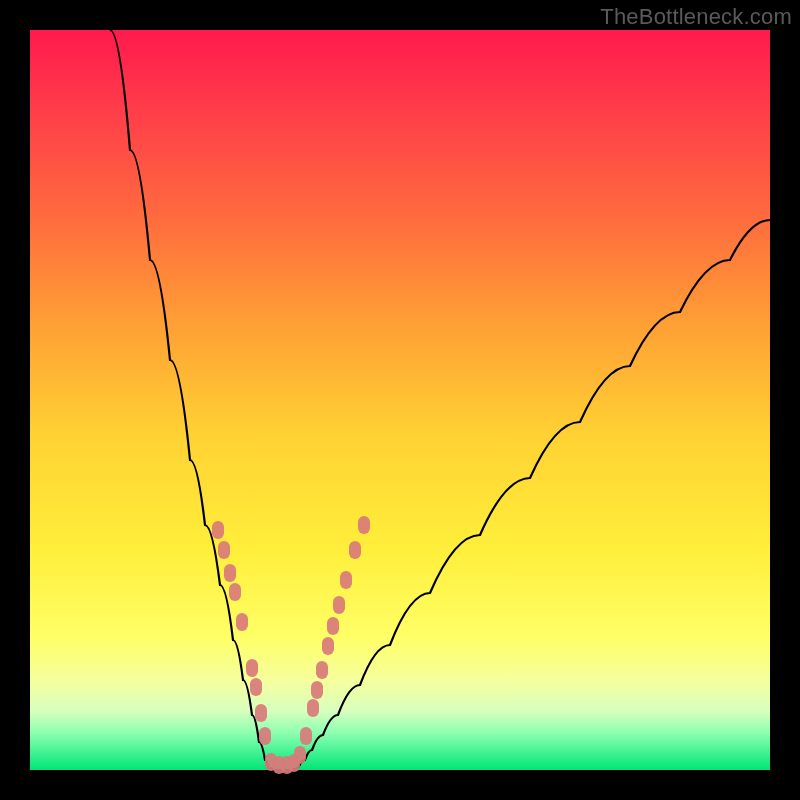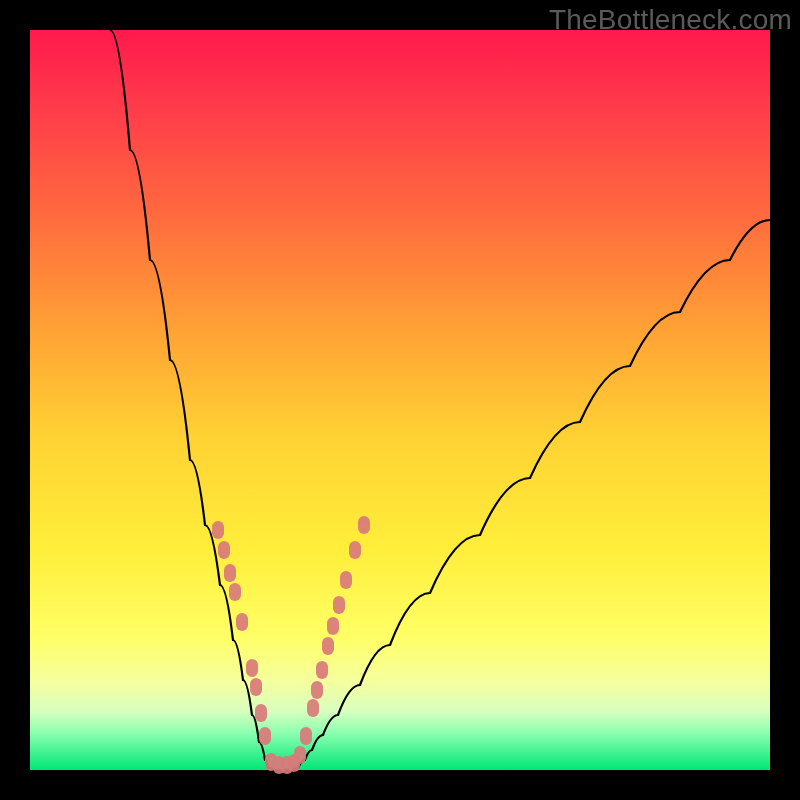--- a/index.html
+++ b/index.html
@@ -28,21 +28,21 @@
       #f5ff9e 88%,
       #d8ffbe 92%,
       #8cffb0 95%,
       #00e676 100%);
     box-sizing: border-box;
   }
   .watermark {
     position: absolute;
     top: 4px;
     right: 8px;
-    font-size: 28px;
+    font-size: 22px;
     font-weight: 500;
     color: #5a5a5a;
     letter-spacing: 0.2px;
     user-select: none;
   }
   svg.curves {
     position: absolute;
     left: 0;
     top: 0;
     width: 740px;

